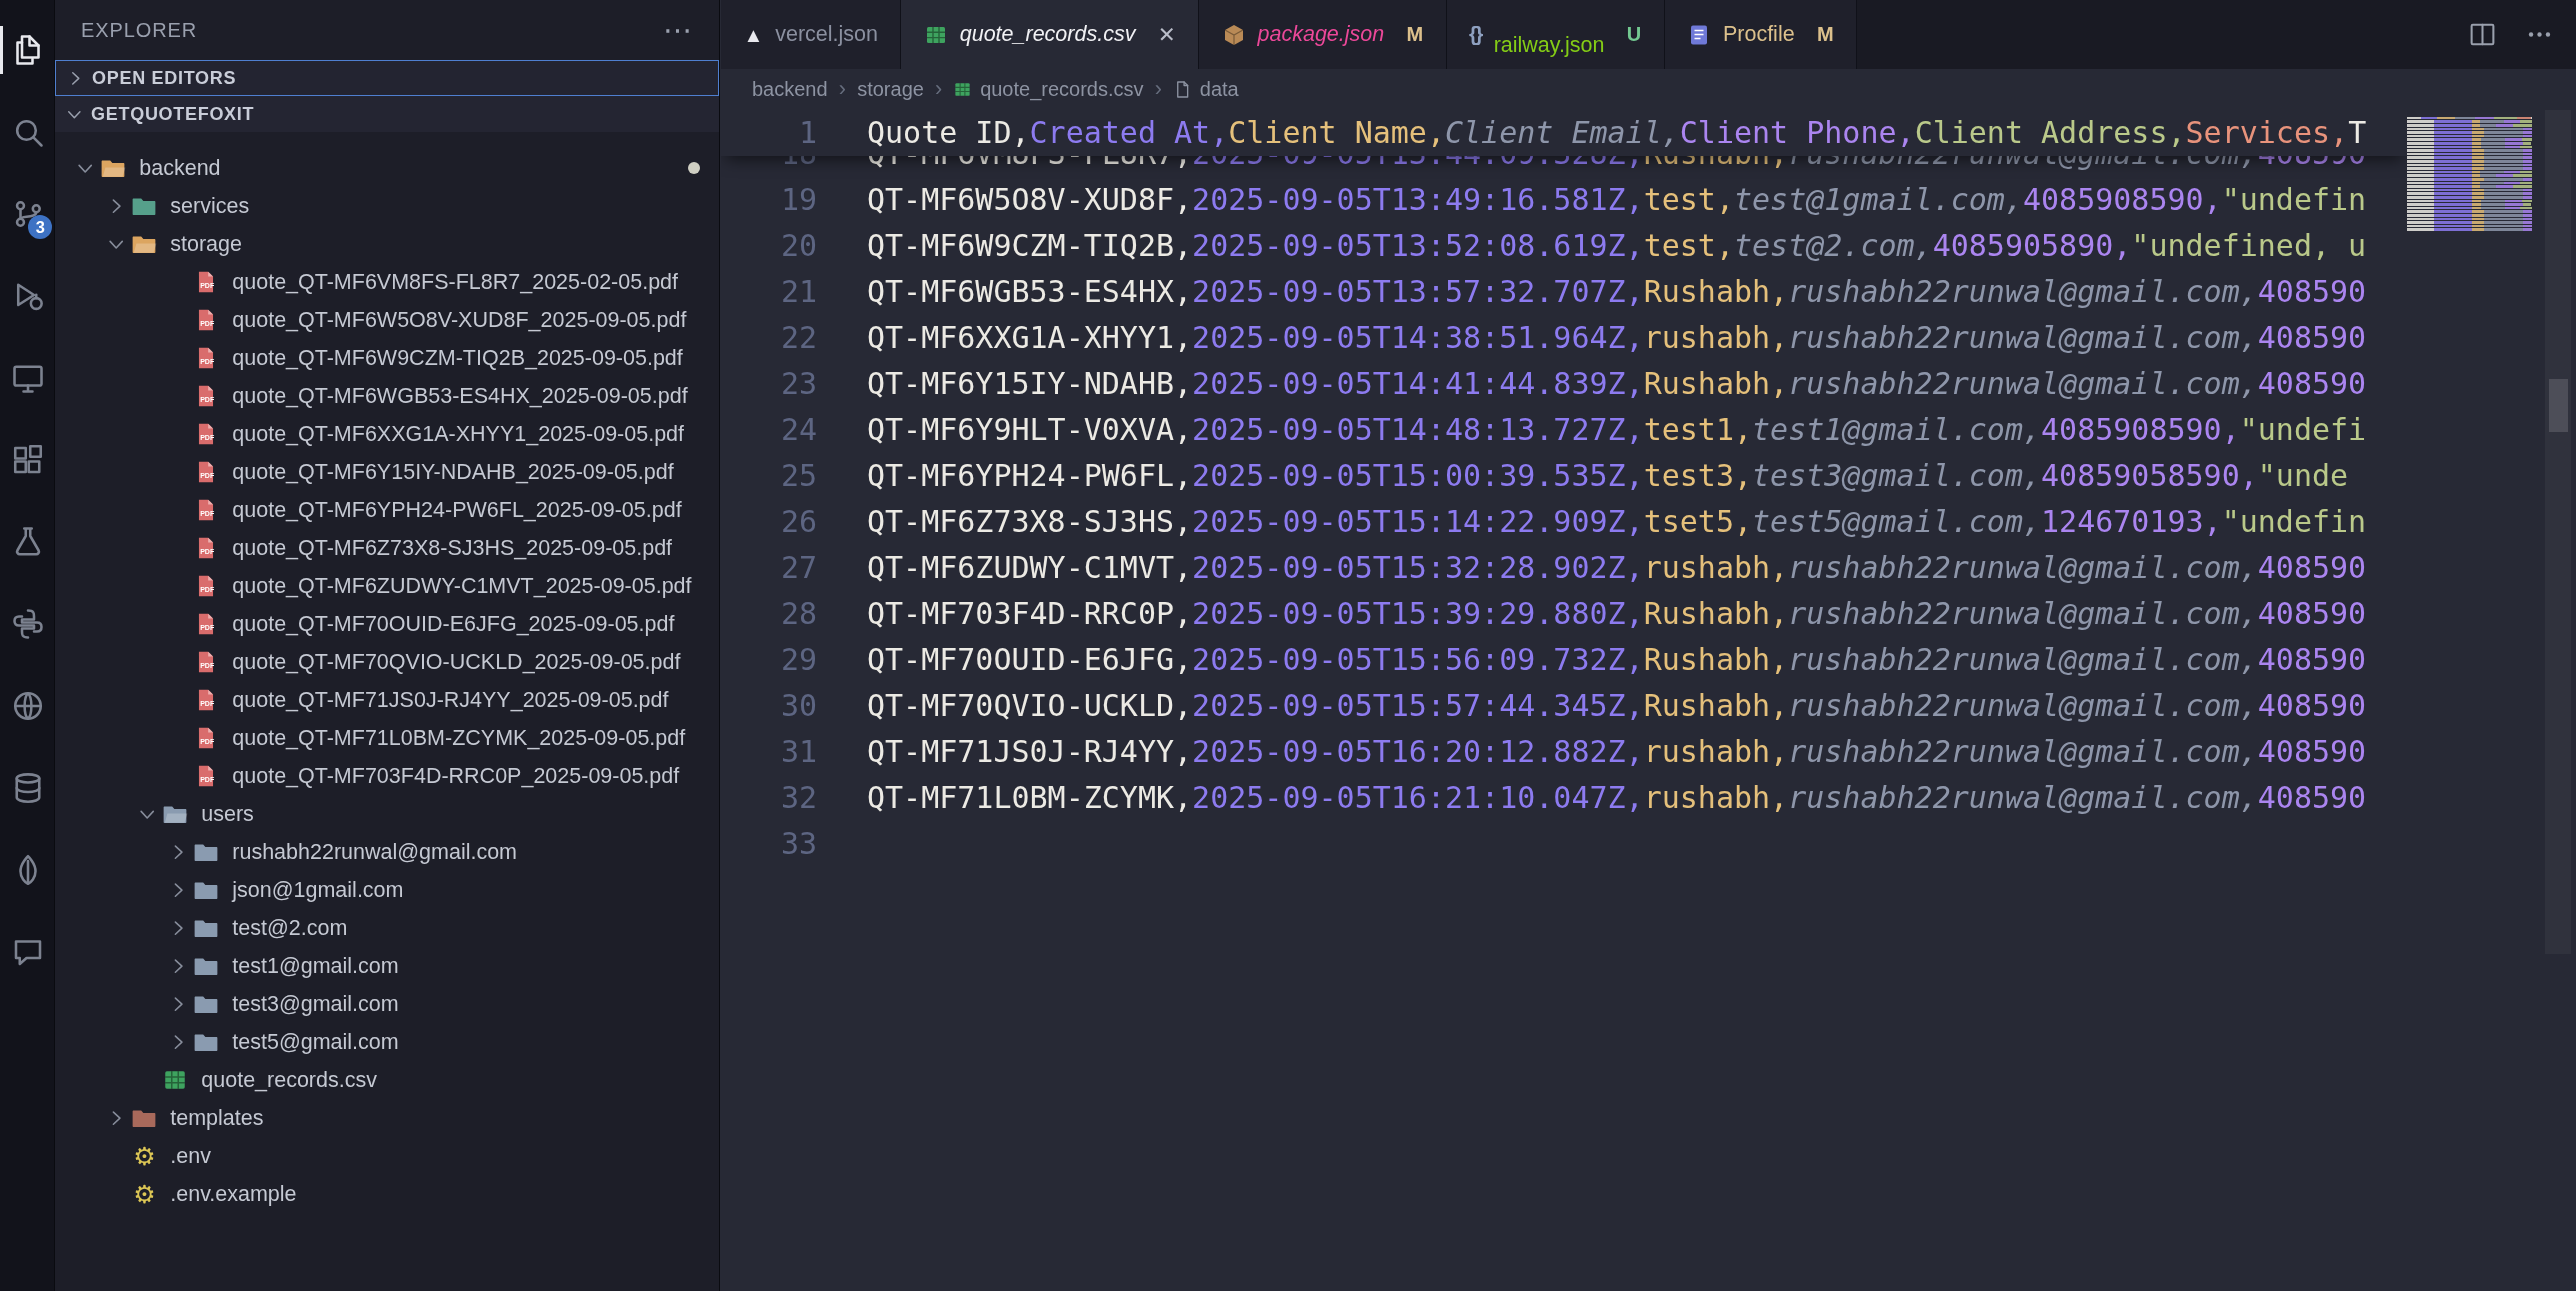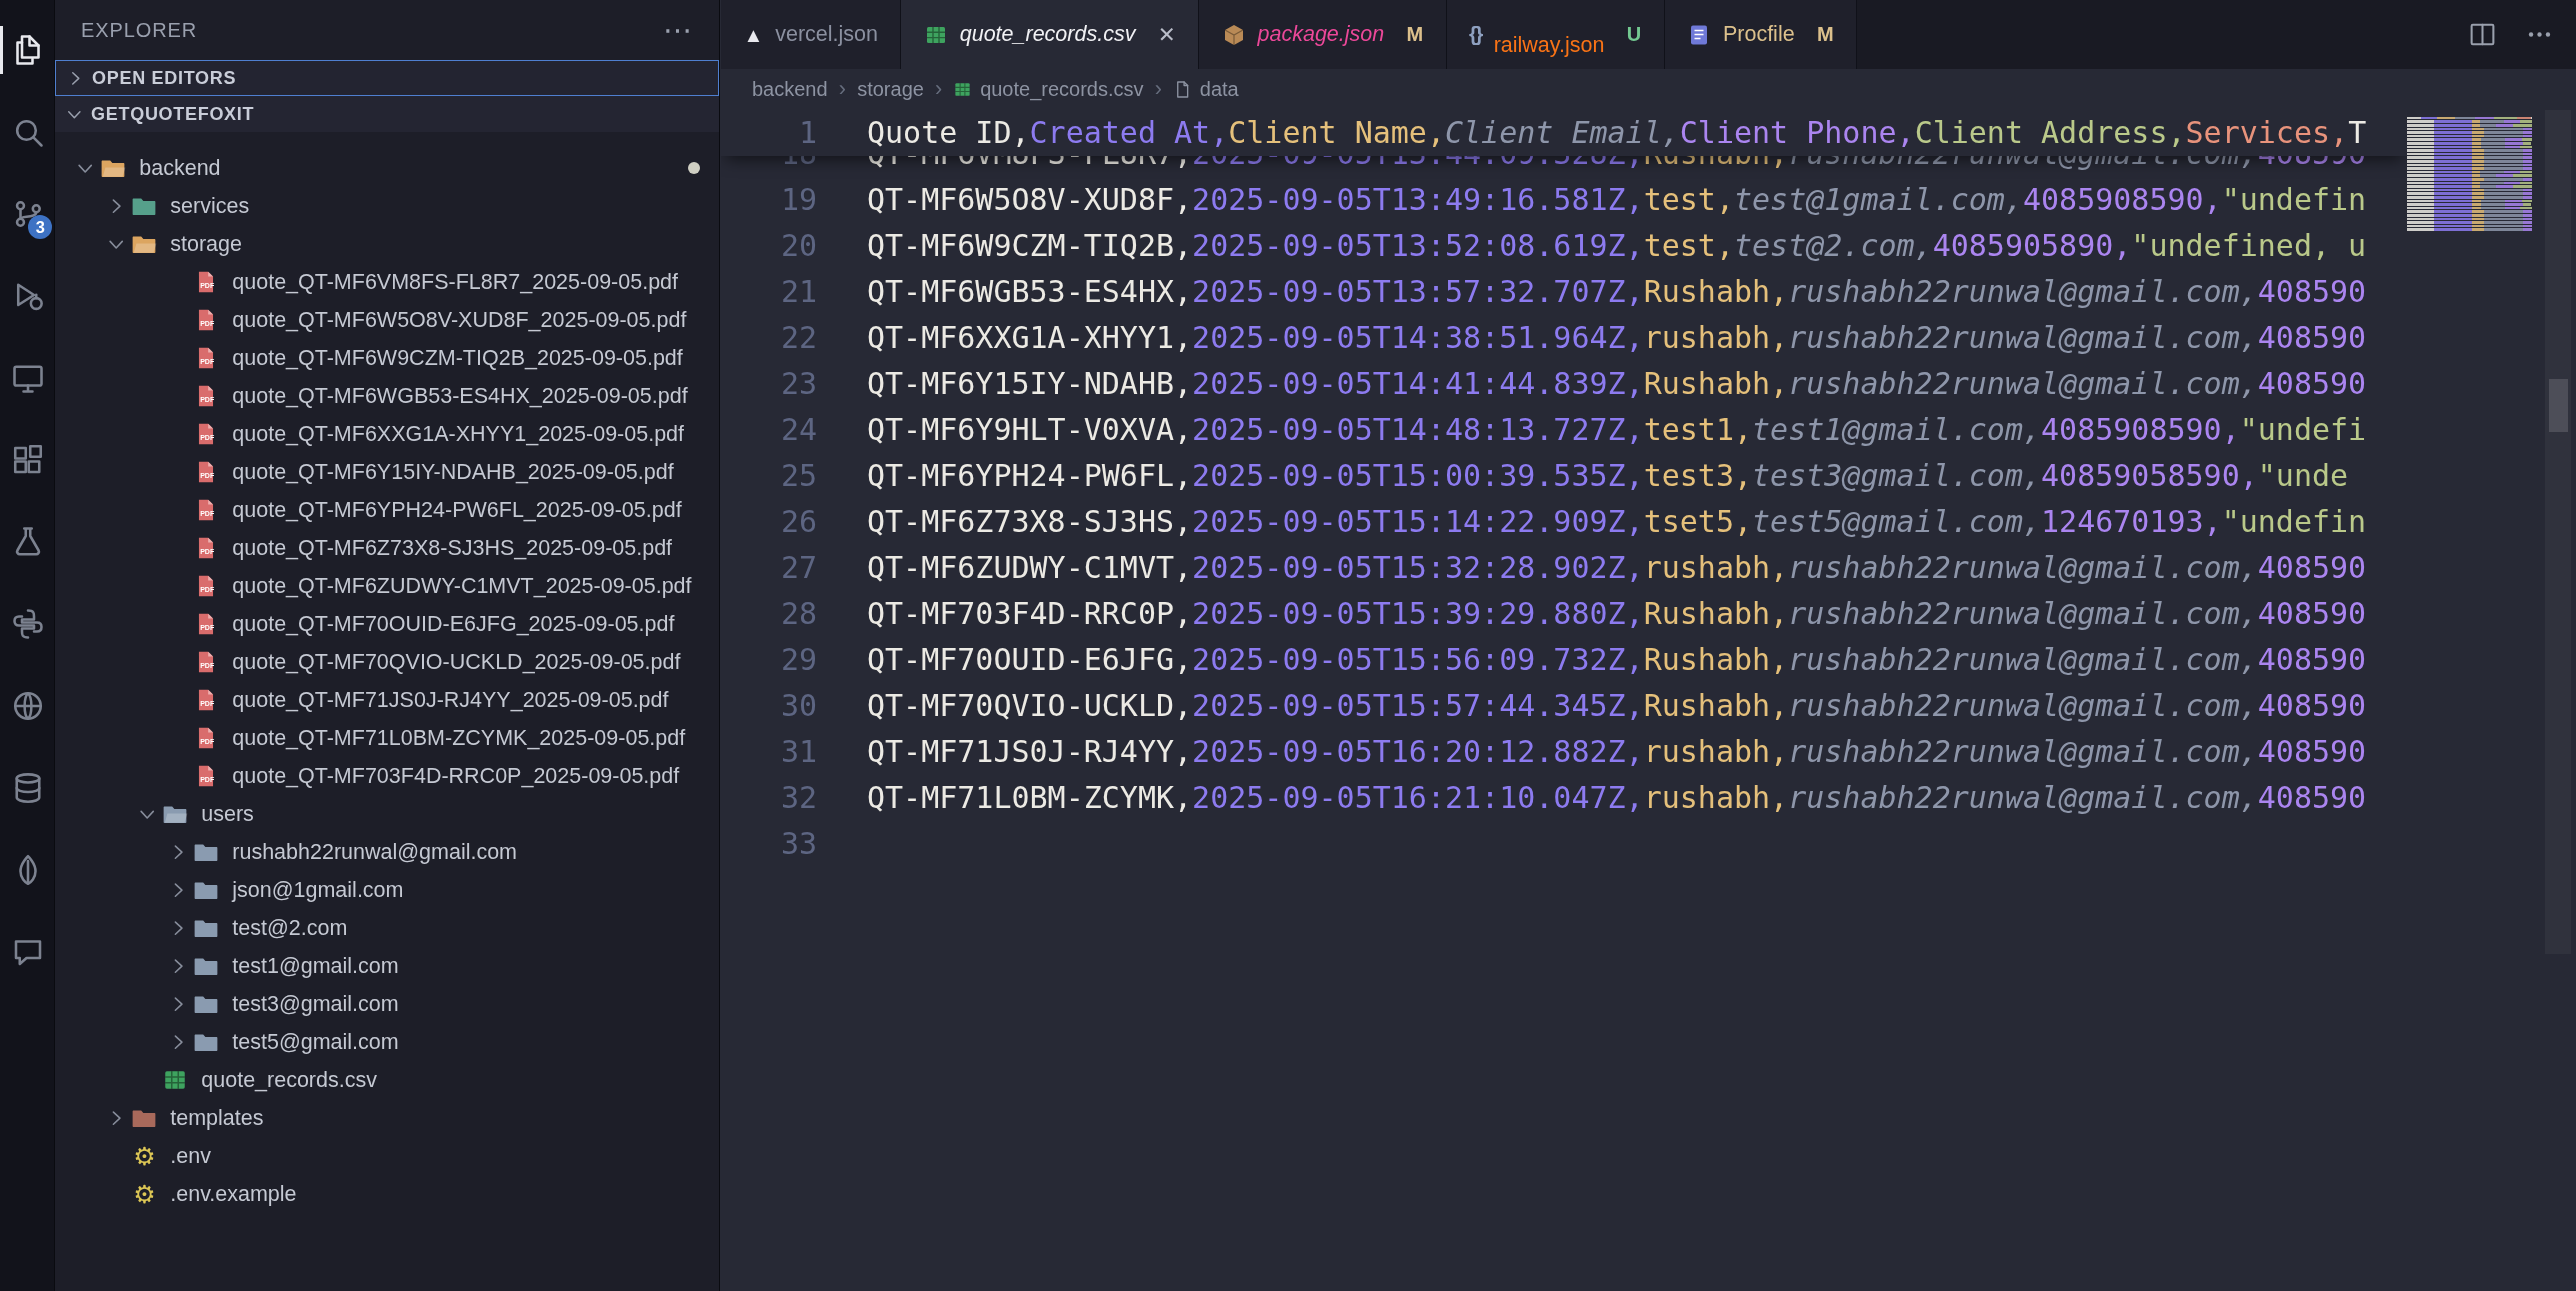--- a/index.html
+++ b/index.html
@@ -228,21 +228,21 @@
       </div>
       <div class="tree-row" style="padding-left: 110px;">
         <span class="tw"></span>
         <span class="ti">
           <svg viewBox="0 0 24 24" style="font-size:25px">
             <path d="M5.5 2.5h8.5l4.5 4.5v14.5h-13z" fill="#d96c6c"></path>
             <path d="M14 2.5l4.5 4.5H14z" fill="#eeb0b0"></path>
             <text x="6.6" y="17.5" font-size="6.5" fill="#fff" font-family="sans-serif" font-weight="bold">PDF</text>
           </svg>
         </span>
-        <span class="tl">quote_QT-MF6VM8FS-FL8R7_2025-09-05.pdf</span>
+        <span class="tl">quote_QT-MF6VM8FS-FL8R7_2025-02-05.pdf</span>
       </div>
       <div class="tree-row" style="padding-left: 110px;">
         <span class="tw"></span>
         <span class="ti">
           <svg viewBox="0 0 24 24" style="font-size:25px">
             <path d="M5.5 2.5h8.5l4.5 4.5v14.5h-13z" fill="#d96c6c"></path>
             <path d="M14 2.5l4.5 4.5H14z" fill="#eeb0b0"></path>
             <text x="6.6" y="17.5" font-size="6.5" fill="#fff" font-family="sans-serif" font-weight="bold">PDF</text>
           </svg>
         </span>
@@ -538,21 +538,21 @@
               <path d="M12 12v10M3 7l9 5 9-5" stroke="rgba(0,0,0,0.35)" stroke-width="1.2" fill="none"></path>
             </svg>
           </span>
           <span class="tablabel" style="color: #ec4899; font-style: italic;">package.json</span>
           <span class="tabbadge" style="color: rgb(220, 192, 140);">M</span>
         </div>
         <div class="tab">
           <span class="tabicon">
             <span style="font-size:20.7px;color:#8ea0c0;font-weight:700;letter-spacing:-1.7px;line-height:1;">{}</span>
           </span>
-          <span class="tablabel" style="color: #f97316; margin-top: 21px;">railway.json</span>
+          <span class="tablabel" style="color: #84cc16; margin-top: 21px;">railway.json</span>
           <span class="tabbadge" style="color: rgb(115, 201, 145);">U</span>
         </div>
         <div class="tab">
           <span class="tabicon">
             <svg viewBox="0 0 24 24">
               <rect x="4" y="2.5" width="16" height="19" rx="2" fill="#6f79d8"></rect>
               <path d="M7.5 7.5h9M7.5 11.5h9M7.5 15.5h6" stroke="#fff" stroke-width="1.6"></path>
             </svg>
           </span>
           <span class="tablabel" style="color: rgb(220, 192, 140);">Procfile</span>

